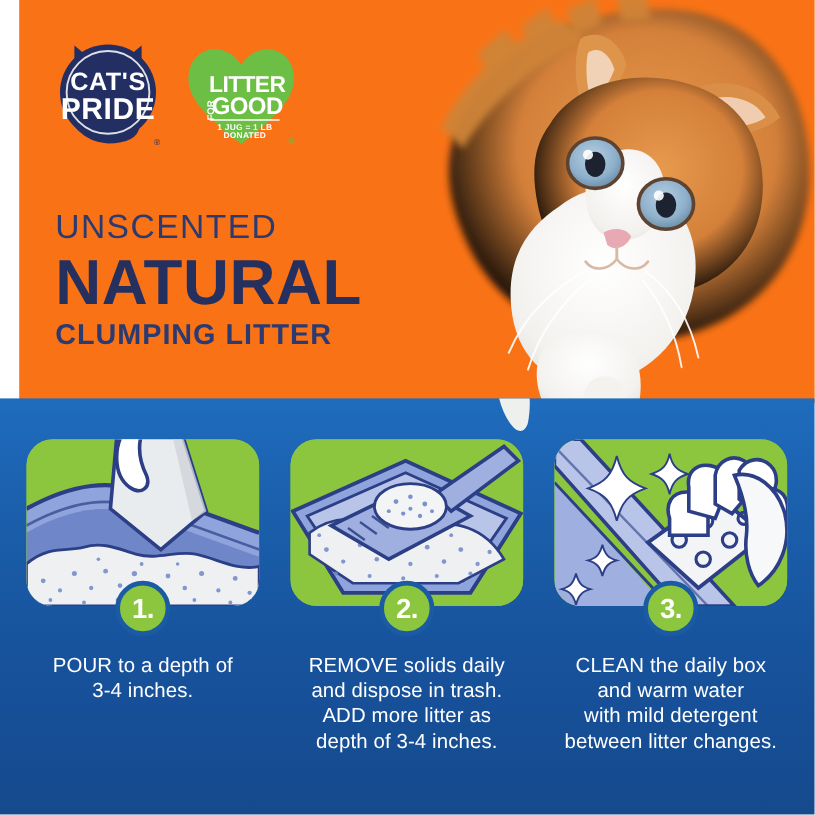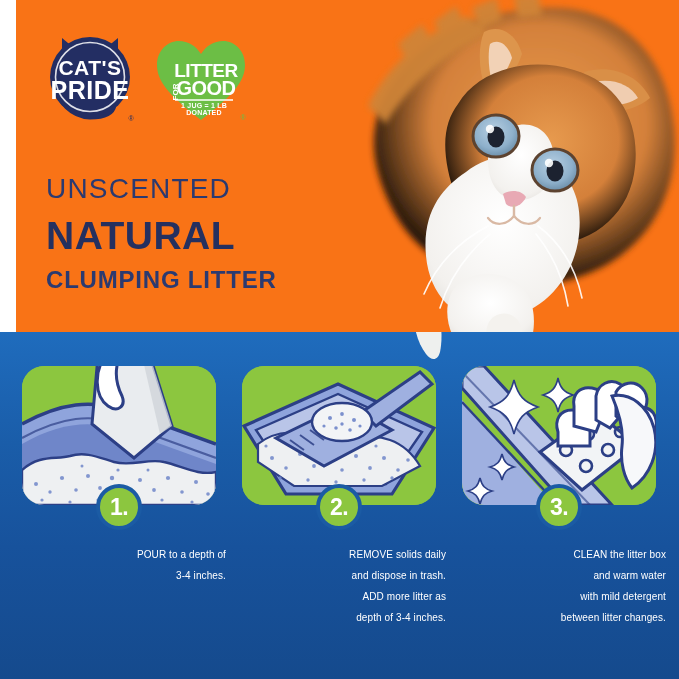--- a/index.html
+++ b/index.html
@@ -22,21 +22,21 @@
   .lfg-logo{position:absolute;left:137px;top:36px;width:96px;height:88px;}
   .lfg-logo svg{display:block;width:96px;height:88px;}
 
   
   .headline{position:absolute;left:30px;top:168px;}
   .hl-1{
     font-size:28px;line-height:42px;letter-spacing:1.2px;
     color:#2b3a70;font-weight:400;
   }
   .hl-2{
-    font-size:39px;line-height:56px;letter-spacing:0.5px;
+    font-size:53px;line-height:56px;letter-spacing:0.5px;
     color:#25305f;font-weight:700;margin-top:-2px;
   }
   .hl-3{
     font-size:24px;line-height:28px;letter-spacing:0.8px;
     color:#2b3a70;font-weight:700;margin-top:2px;
   }
 
   
   .cat-wrap{position:absolute;left:322px;top:-6px;width:357px;height:352px;}
   .cat-wrap svg{display:block;width:357px;height:352px;}
@@ -68,22 +68,22 @@
     width:46px;height:46px;border-radius:50%;
     background:#8cc63f;border:4px solid #1b5ba4;
     box-sizing:border-box;
     display:flex;align-items:center;justify-content:center;
     color:#ffffff;font-size:23px;font-weight:700;letter-spacing:-0.5px;
     z-index:3;
   }
 
   .caption{
     position:absolute;top:178px;width:214px;left:-10px;
-    text-align:right;color:#ffffff;
-    font-size:10px;line-height:21px;font-weight:400;
+    text-align:center;color:#ffffff;
+    font-size:17px;line-height:21px;font-weight:400;
     letter-spacing:0.1px;
   }
   .caption span{display:block;}
 </style>
 </head>
 <body>
 
 <div class="page">
 
   <div class="hero">
@@ -363,21 +363,21 @@
               <path d="M134 30 C136 18 148 12 158 18 C168 24 168 38 160 48 L148 62 L134 54 Z"></path>
               <path d="M154 26 C160 16 172 14 180 22 C188 30 186 44 176 52 L166 60 L154 50 Z"></path>
               <path d="M170 44 C180 38 192 42 194 54 C196 66 188 76 176 76 L166 74 L164 54 Z"></path>
             </g>
 
             <path d="M150 30 C168 26 186 40 192 62 C198 86 188 110 170 122 C162 112 158 96 160 80 C162 62 156 44 150 30 Z" fill="#f7f8fa" stroke="#2c3f86" stroke-width="3"></path>
           </svg>
         </div>
         <div class="badge">3.</div>
         <div class="caption">
-          <span>CLEAN the litter box</span>
+          <span>CLEAN the daily box</span>
           <span>and warm water</span>
           <span>with mild detergent</span>
           <span>between litter changes.</span>
         </div>
       </div>
 
     </div>
   </div>
 </div>
 

